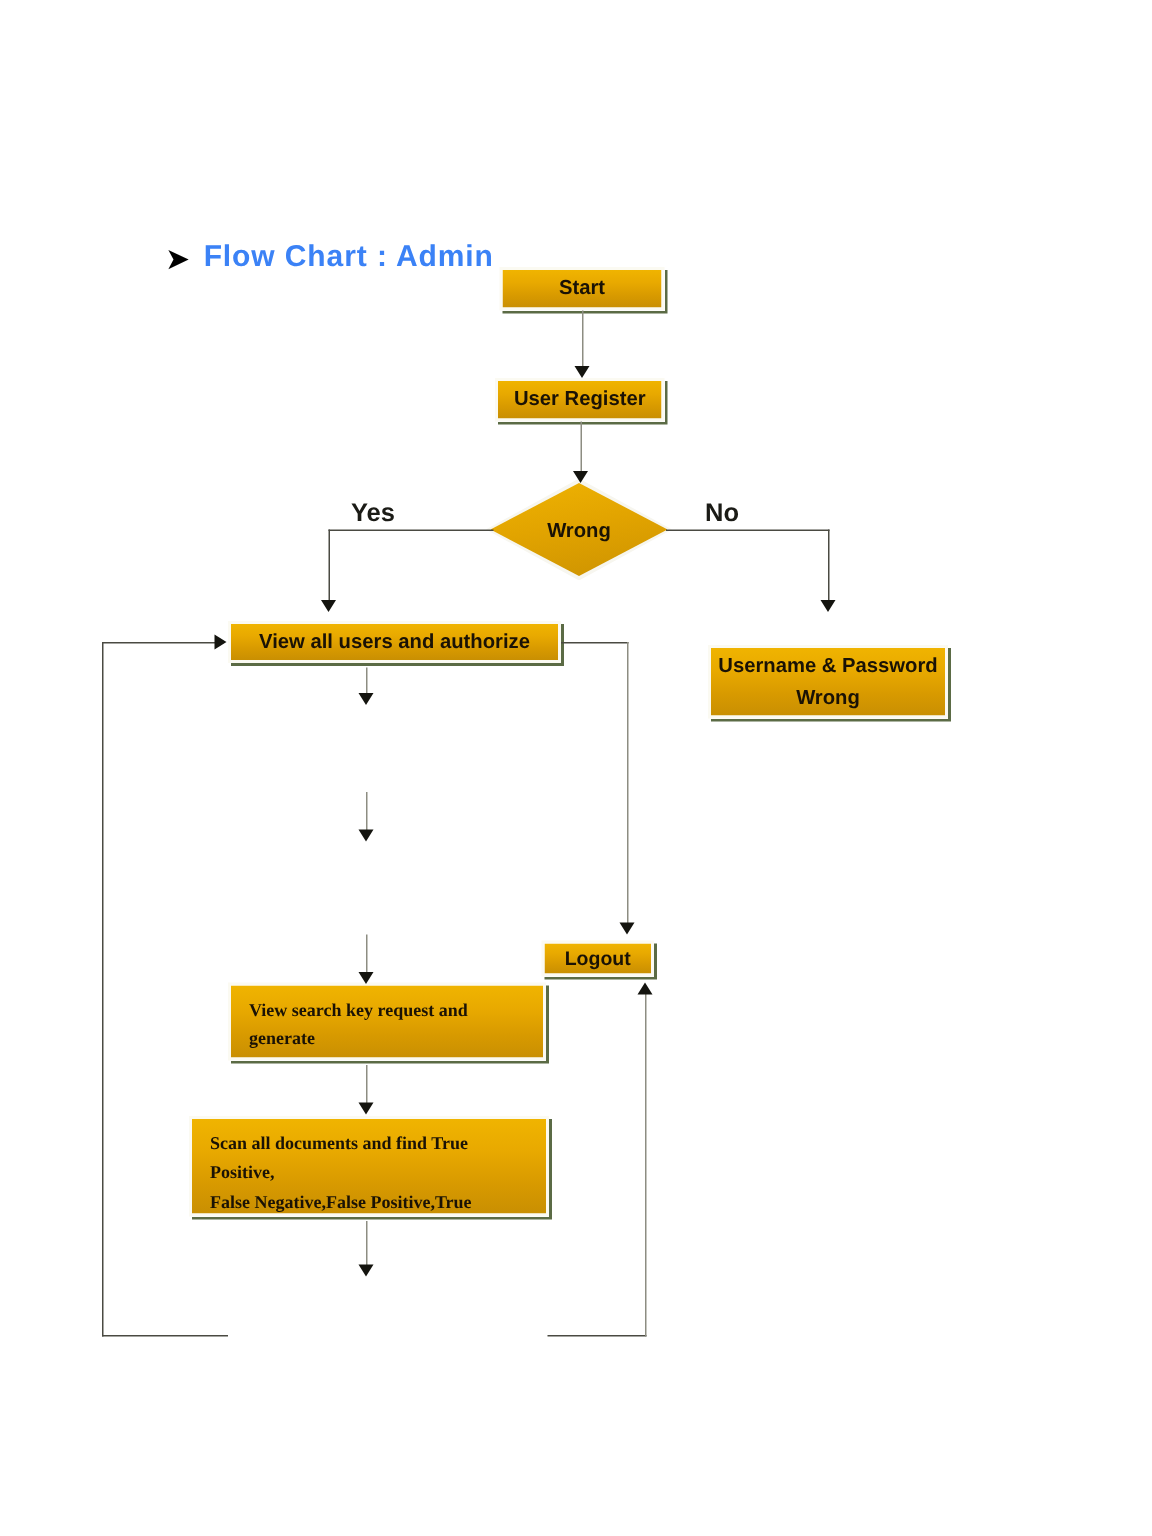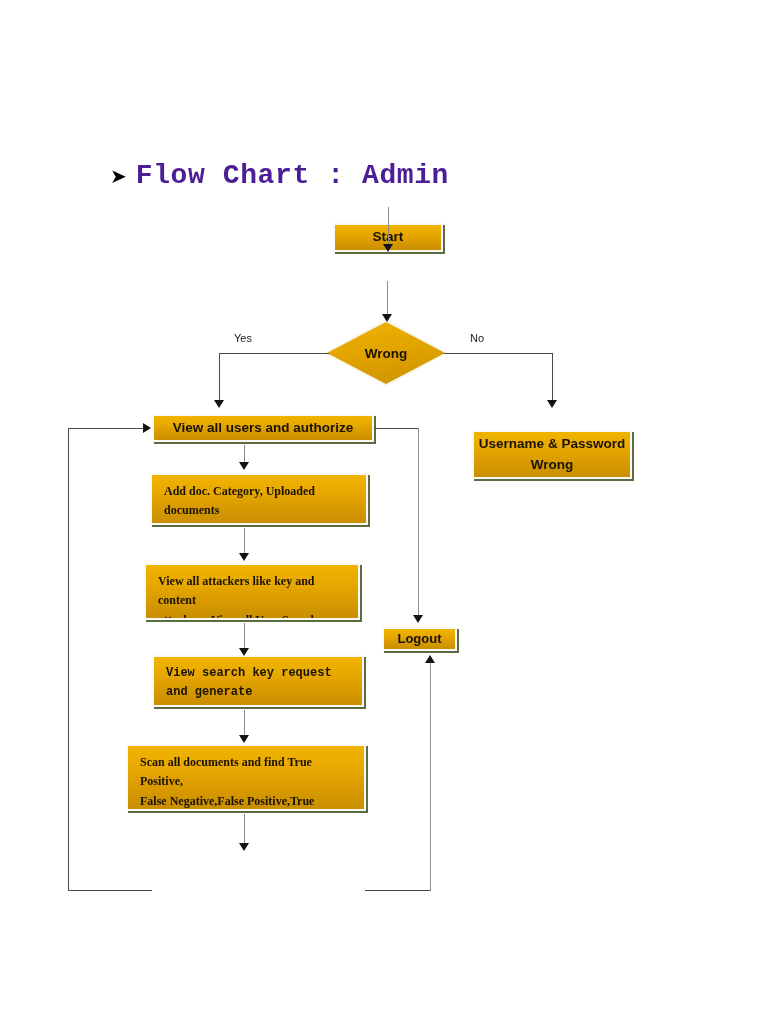--- a/index.html
+++ b/index.html
@@ -29,25 +29,25 @@
     gap: 9px;
     white-space: nowrap;
   }
   #title-bullet {
     font-size: 20px;
     line-height: 1;
     color: #000000;
     font-family: "DejaVu Sans", sans-serif;
   }
   #title-text {
-    font-family: Liberation Mono, monospace;
-    font-size: 28px;
+    font-family: Liberation Sans, sans-serif;
+    font-size: 20px;
     font-weight: bold;
     letter-spacing: 0.6px;
-    color: #4c1d95;
+    color: #3b82f6;
   }
 
   
   .node {
     position: absolute;
     box-sizing: border-box;
   }
 
   
   .box {
@@ -138,94 +138,86 @@
   }
   .arrow.right {
     border-top: 5px solid transparent;
     border-bottom: 5px solid transparent;
     border-left: 8px solid #14140f;
   }
 
   .edge-label {
     position: absolute;
     font-family: "Liberation Sans", sans-serif;
-    font-weight: normal;
-    font-size: 11px;
+    font-weight: bold;
+    font-size: 17px;
     color: #1b1b16;
   }
 </style>
 </head>
 <body>
 
 <div id="page">
 
   <div id="title-row">
     <span id="title-bullet">➤</span>
     <span id="title-text">Flow Chart  :  Admin</span>
   </div>
 
-  <div class="node" style="left:333px; top:178px; width:110px; height:29px;margin-top:45px;">
+  <div class="node" style="left:333px; top:178px; width:110px; height:29px;">
     <div class="box sans">
       <span>Start</span>
     </div>
   </div>
 
+  <div class="node" style="left:330px; top:252px; width:113px; height:29px;">
+    <div class="box sans">
+      <span>User Register</span>
+    </div>
+  </div>
 
   <div class="diamond-wrap" style="left:327px; top:322px; width:118px; height:62px;">
     <div class="diamond-outline"></div>
     <div class="diamond-shape"></div>
     <div class="diamond-label">Wrong</div>
   </div>
 
   <div class="node" style="left:472px; top:413px; width:160px; height:49px;">
     <div class="box sans" style="flex-direction:column; line-height:1.5;margin-top:17px;">
       <span>Username &amp; Password</span>
       <span>Wrong</span>
     </div>
   </div>
 
   <div class="node" style="left:152px; top:414px; width:222px; height:28px;">
     <div class="box sans">
       <span>View all users and authorize</span>
     </div>
   </div>
 
-  <div class="node" style="left:150px; top:473px; width:218px; height:52px;">
+
+
+  <div class="node" style="left:152px; top:655px; width:212px; height:52px;">
     <div class="box serif" style="flex-direction:column;">
-      <span>Add doc. Category, Uploaded documents</span>
-      <span>with Ranking,Rating ,reviews, Add Filter</span>
-    </div>
-  </div>
-
-  <div class="node" style="left:144px; top:563px; width:216px; height:57px;">
-    <div class="box serif" style="flex-direction:column;">
-      <span>View all attackers like key and content</span>
-      <span>attackers, View all User Search keyword</span>
-
-    </div>
-  </div>
-
-  <div class="node" style="left:152px; top:655px; width:212px; height:52px;">
-    <div class="box serif" style="flex-direction:column;font-family:Liberation Mono, monospace;">
       <span>View search key request and generate</span>
       <span>using RSA, view all Documents rank in</span>
 
     </div>
   </div>
 
   <div class="node" style="left:126px; top:744px; width:240px; height:67px;">
     <div class="box serif" style="flex-direction:column;">
       <span>Scan all documents and find True Positive,</span>
       <span>False Negative,False Positive,True Negative in</span>
 
     </div>
   </div>
 
 
-  <div class="node" style="left:382px; top:627px; width:75px; height:24px;">
+  <div class="node" style="left:361px; top:627px; width:75px; height:24px;">
     <div class="box sans" style="font-size:13px; overflow:hidden;">
       <span>Logout</span>
     </div>
   </div>
 
   <div class="conn v thin" style="left:388px; top:207px; height:38px;"></div>
   <div class="arrow down" style="left:383px; top:244px;"></div>
 
   <div class="conn v thin" style="left:387px; top:281px; height:34px;"></div>
   <div class="arrow down" style="left:382px; top:314px;"></div>

